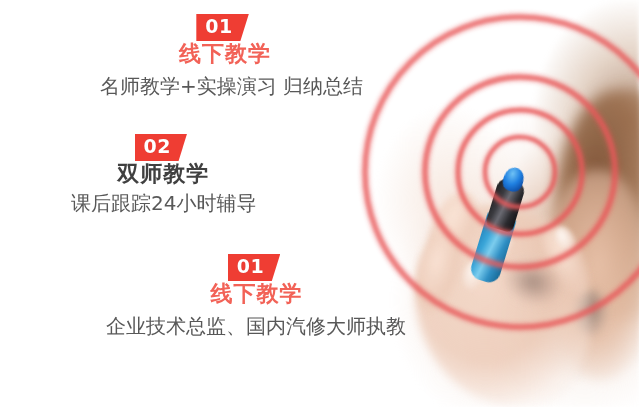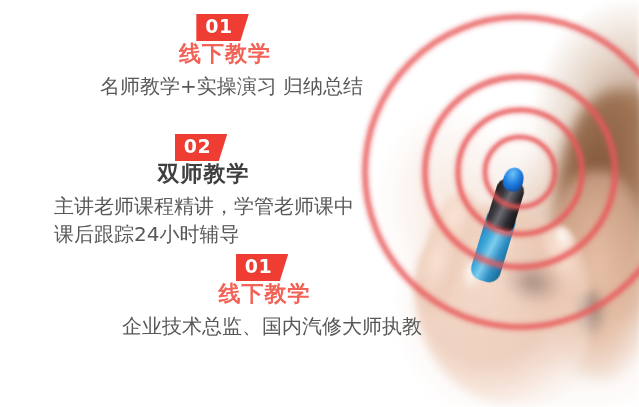--- a/index.html
+++ b/index.html
@@ -76,21 +76,21 @@
        background:radial-gradient(ellipse at 50% 50%, rgba(80,60,55,.45) 0%, rgba(160,130,120,.18) 55%, rgba(255,255,255,0) 85%);
        filter:blur(5px);transform:rotate(18deg);}
 
   
   .target{position:absolute;left:0;top:0;width:639px;height:407px;pointer-events:none;}
 
   
   .features{position:absolute;left:0;top:0;width:420px;height:407px;}
   .feature{position:absolute;}
   .feature.f-01{left:82px;top:14px;}
-  .feature.f-02{left:48px;top:134px;}
+  .feature.f-02{left:65px;top:134px;}
   .feature.f-03{left:102px;top:254px;}
 
   .head{display:flex;align-items:center;white-space:nowrap;flex-direction:column;}
   .badge{
     position:relative;display:inline-block;
     padding:2px 16px 3px 9px;
     background:#ef3d33;
     color:#ffffff;
     font-size:19px;font-weight:bold;line-height:22px;
     letter-spacing:.5px;
@@ -107,21 +107,21 @@
   }
   .title-2{color:#404040;}
   .desc{
     margin-top:7px;
     color:#585858;
     font-size:20px;line-height:24px;
     white-space:nowrap;
   }
   .desc.indent{margin-left:18px;}
   .desc.indent2{margin-left:6px;}
-  .desc.indent3{margin-left:20px;}
+  .desc.indent3{margin-left:4px;}
 </style>
 </head>
 <body>
 
 <div id="stage">
 
   <div class="bg">
     <div class="photo-wash"></div>
     <div class="hair"></div>
     <div class="face"></div>
@@ -197,21 +197,20 @@
       <div class="desc indent">名师教学+实操演习  归纳总结</div>
     </div>
 
     <div class="feature f-02">
       <div class="head">
         <span class="badge">
           <span class="num">02</span>
         </span>
         <span class="title title-2">双师教学</span>
       </div>
-      <div class="desc indent2">主讲老师课程精讲，学管老师课中</div>
       <div class="desc indent2" style="margin-top:4px">课后跟踪24小时辅导</div>
     </div>
 
     <div class="feature f-03">
       <div class="head">
         <span class="badge">
           <span class="num">01</span>
         </span>
         <span class="title">线下教学</span>
       </div>

